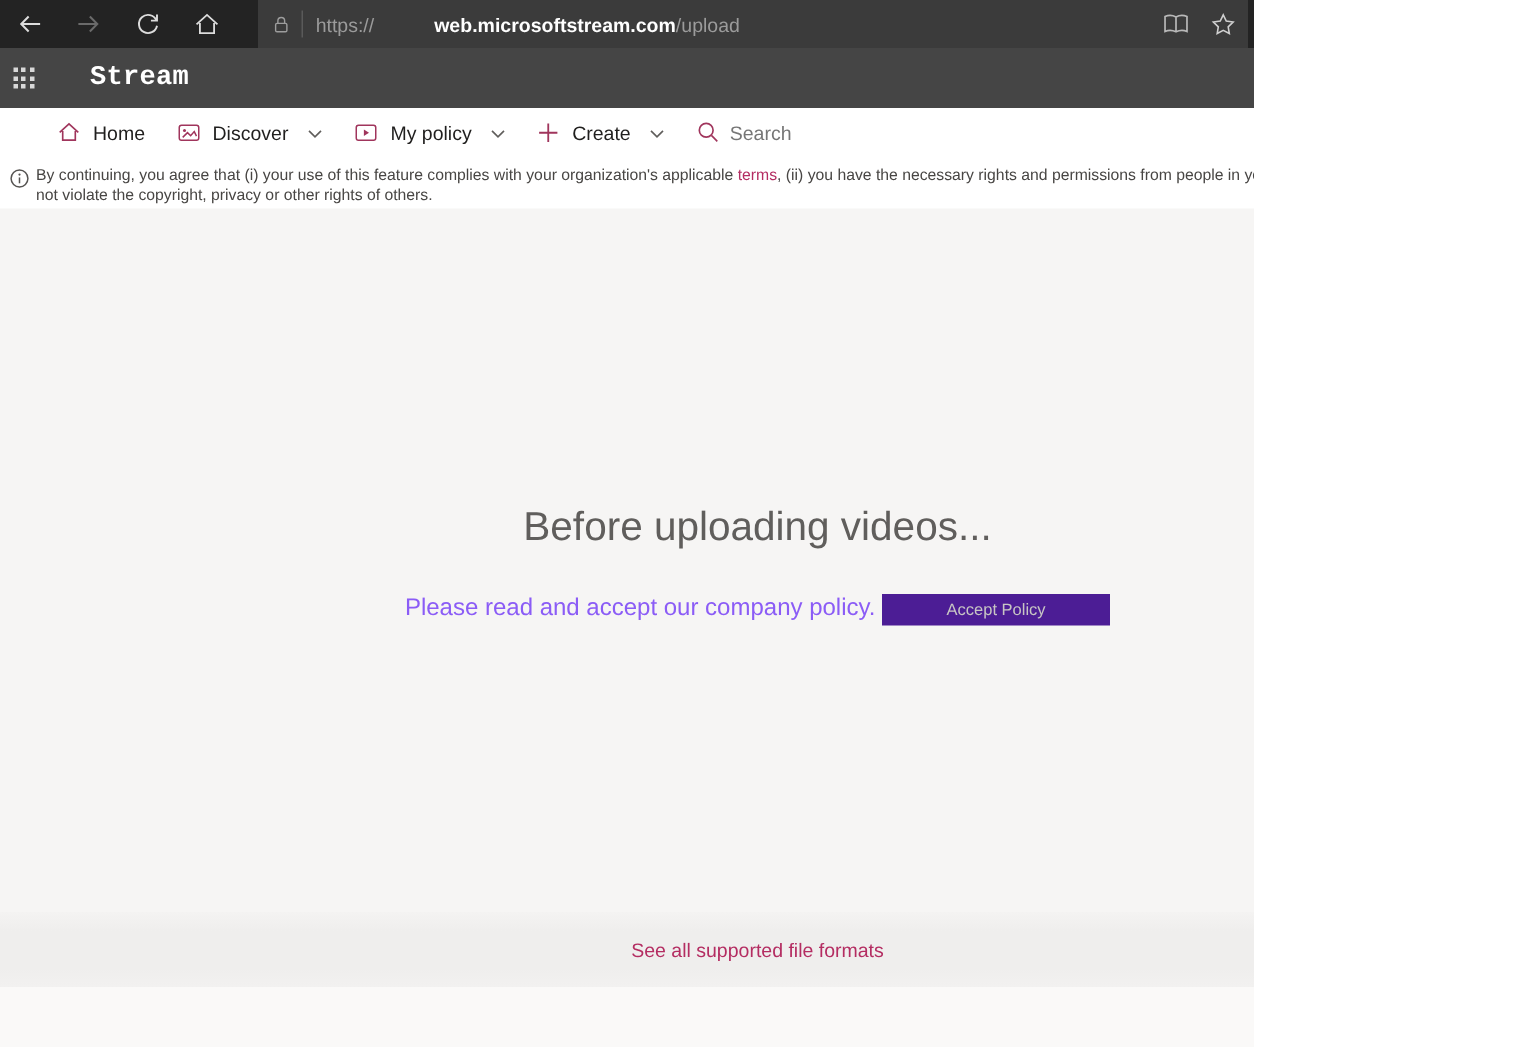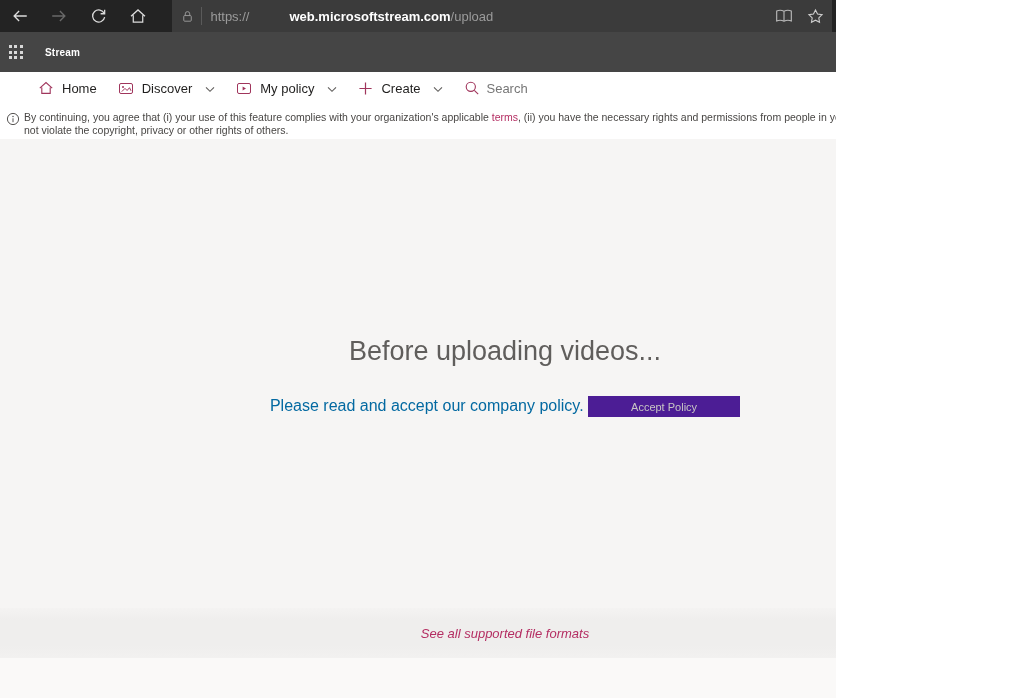--- a/index.html
+++ b/index.html
@@ -33,21 +33,21 @@
   
   .stream-header {
     position:absolute; top:32px; left:0; width:1010px; height:40px;
     background:#454545; display:flex; align-items:center; color:#fff;
   }
   .waffle {
     width:31px; height:40px; display:flex; align-items:center; justify-content:center; cursor:pointer;
   }
   .waffle-grid { display:grid; grid-template-columns:repeat(3,3px); grid-gap:2.5px; }
   .waffle-grid i { width:3px; height:3px; background:#d8d8d8; }
-  .app-title { font-size:10px; font-weight:bold; margin-left:14px; letter-spacing:.2px; }
+  .app-title { font-size:18px; font-weight:bold; margin-left:29px; letter-spacing:.2px;font-family:Liberation Mono, monospace; }
   .header-right { margin-left:auto; display:flex; align-items:center; gap:15px; padding-right:0; }
   .hicon { width:22px; height:40px; display:flex; align-items:center; justify-content:center; position:relative; cursor:pointer; }
   .badge {
     position:absolute; top:5px; right:-3px; min-width:13px; height:13px; border-radius:7px;
     background:#1d1c1b; color:#fff; font-size:9px; line-height:13px; text-align:center; padding:0 2px;
   }
   .help-glyph { font-size:15px; color:#c8c8c8; font-weight:400; }
   .avatar {
     width:26px; height:26px; border-radius:50%; margin-left:4px; margin-right:-1px; cursor:pointer;
     background:
@@ -88,21 +88,21 @@
   .policy-note { margin-top:9px; font-size:11px; color:#797775; }
   .accept-btn {
     margin-top:29px; width:152px; height:21px; border:none; cursor:default;
     background:#4c1d95; color:#c8c6c4; font-size:11px; font-family:"Liberation Sans",sans-serif;
   }
 
   
   .footer-band {
     position:absolute; top:608px; left:0; width:1010px; height:50px;
     background:linear-gradient(180deg,#f4f3f2 0,#efeeed 25%,#efeeed 75%,#f2f1f0 100%);
-    display:flex; align-items:center; justify-content:center;font-style:italic;
+    display:flex; align-items:center; justify-content:center;
   }
   .formats-link { font-size:13px; cursor:pointer; }
   .bottom-strip {
     position:absolute; top:658px; left:0; width:1010px; height:40px; background:#faf9f8;
   }
 </style>
 </head>
 <body>
 
 <div class="screen">
@@ -286,21 +286,21 @@
     <svg class="info" width="14" height="14" viewBox="0 0 14 14">
         <circle cx="7" cy="7" r="5.6" stroke="#565452" fill="none"></circle>
         <path d="M7 6.3 V10.2" stroke="#565452" fill="none"></path>
         <circle cx="7" cy="4.4" r=".75" fill="#565452"></circle>
       </svg>
     <p class="banner-text"><span>By continuing, you agree that (i) your use of this feature complies with your organization's applicable </span><span class="terms-link" style="color:#b42d62">terms</span><span>, (ii) you have the necessary rights and permissions from people in your video, and (iii) that your video will not violate the copyright, privacy or other rights of others.</span></p>
   </div>
 
   <div class="main">
     <h1 class="main-title">Before uploading videos...</h1>
-    <a class="policy-link" style="color:#0369a1">Please read and accept our company policy.</a>
+    <a class="policy-link" style="color:#8b5cf6">Please read and accept our company policy.</a>
     <button class="accept-btn" disabled="">Accept Policy</button>
   </div>
 
   <div class="footer-band">
     <a class="formats-link" style="color:#b42d62">See all supported file formats</a>
   </div>
   <div class="bottom-strip"></div>
 
 </div>
 

